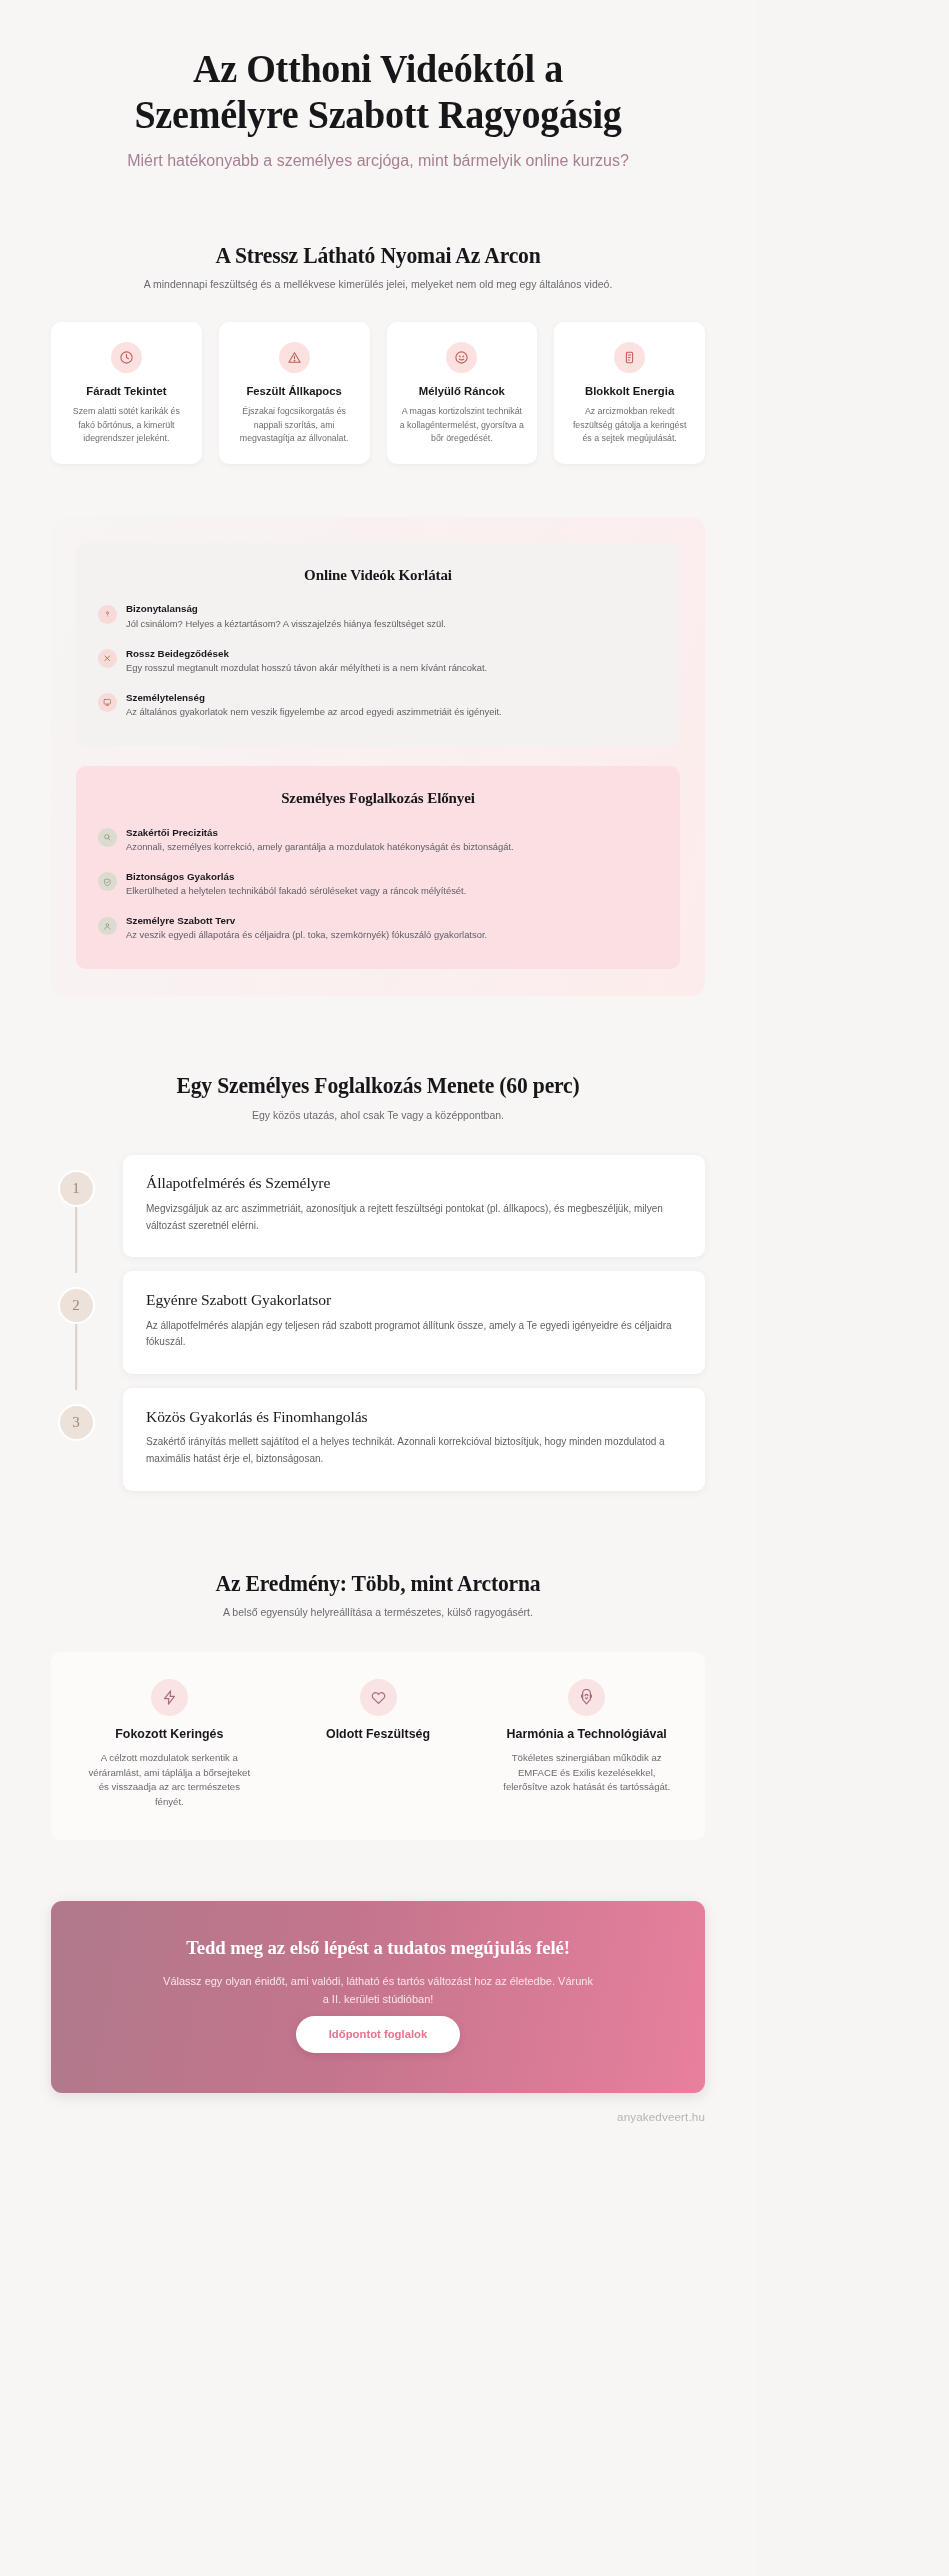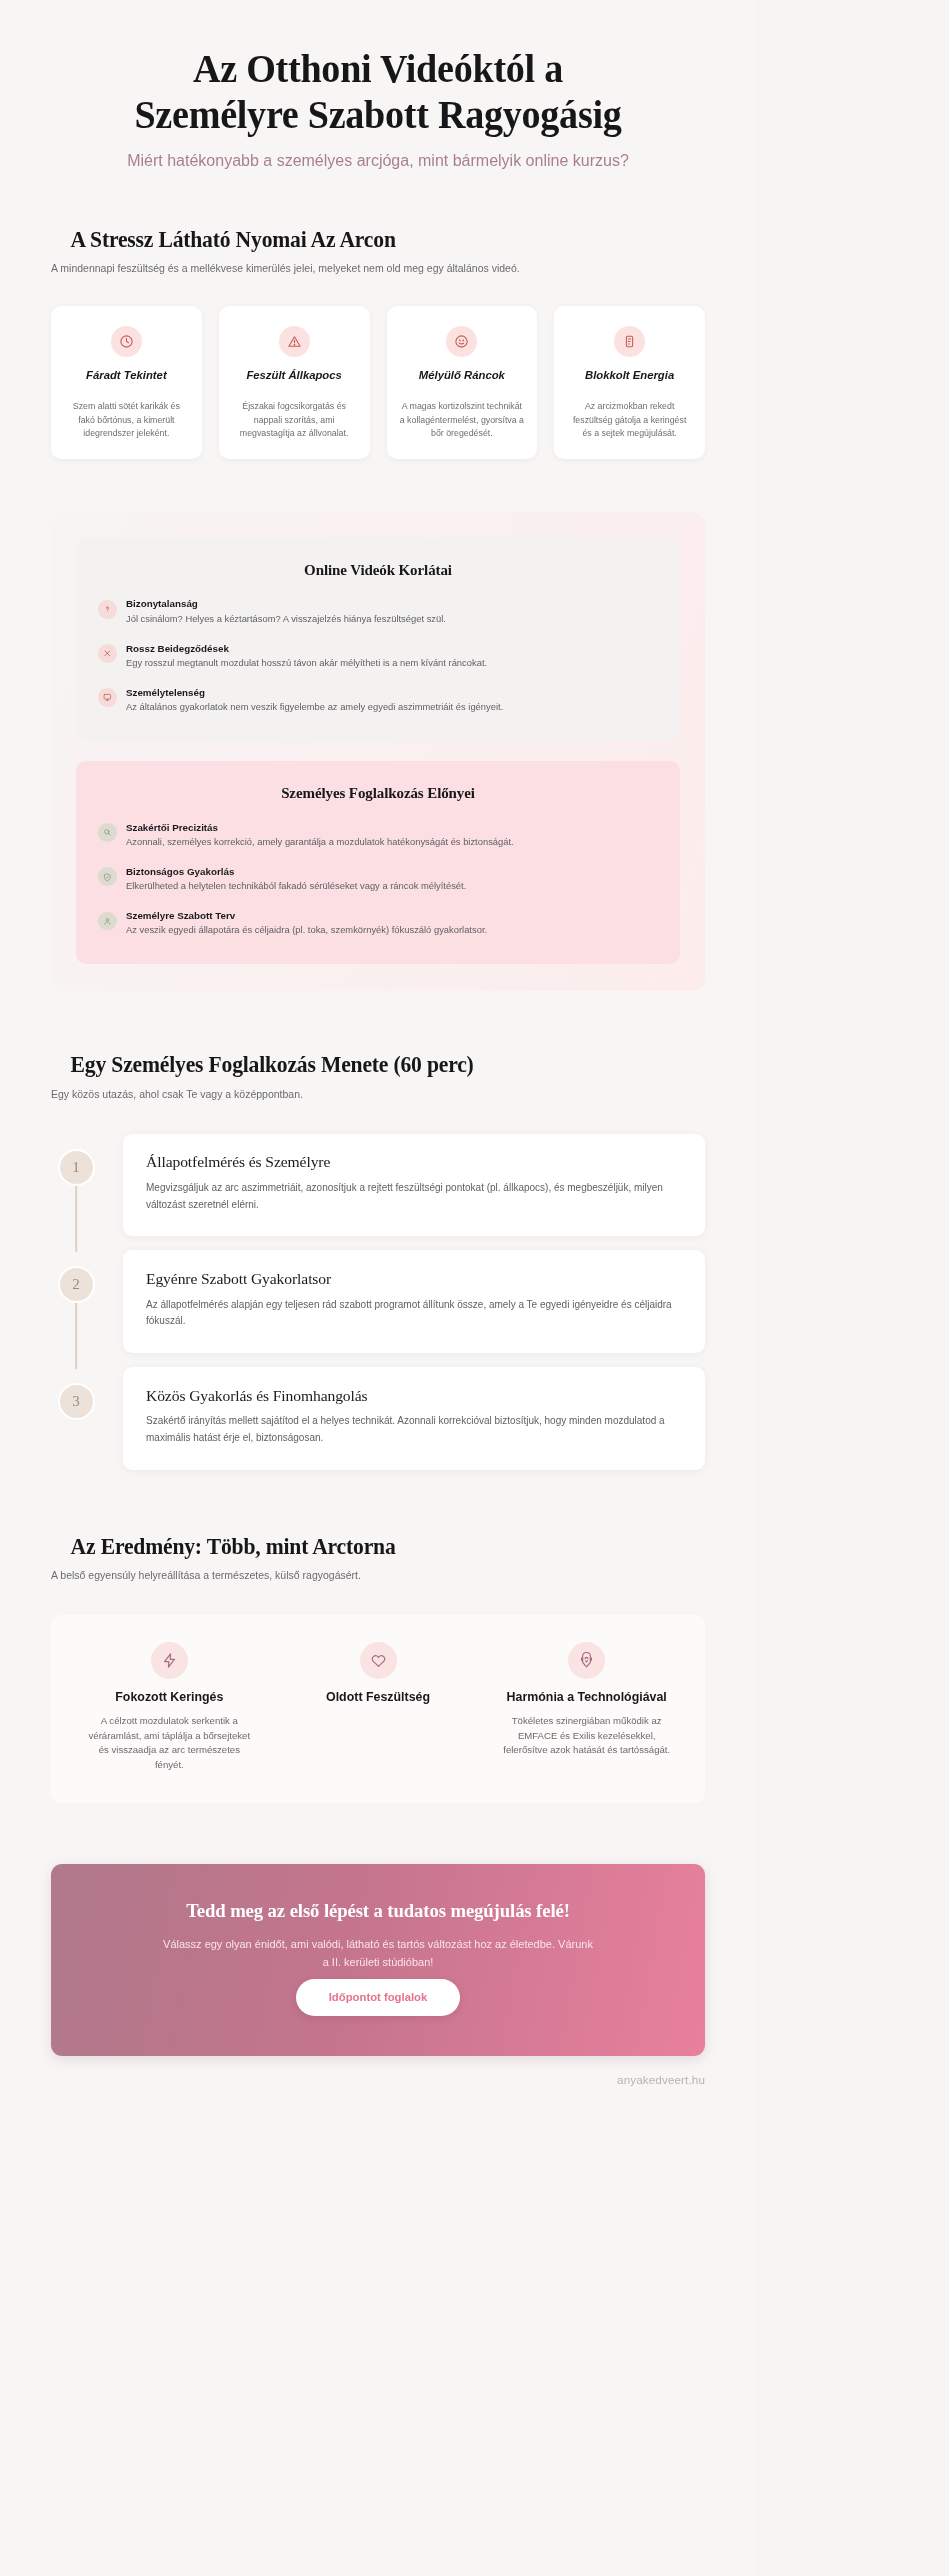--- a/index.html
+++ b/index.html
@@ -37,21 +37,21 @@
   }
   .hero-sub {
     margin-top: 12.4px;
     font-size: 16px;
     line-height: 1.42;
     color: #a87f92;
     font-weight: 400;
   }
 
   
-  .section-head { text-align: left; }
+  .section-head { text-align: center; margin-top: 16px; }
   .section-title {
     font-family: "Liberation Serif", serif;
     font-weight: 700;
     font-size: 23px;
     color: #17171a;
     letter-spacing: -0.2px;
     transform: scaleX(0.94);
   }
   .section-sub {
     margin-top: 8.6px;
@@ -82,22 +82,21 @@
     background: #fbe2e0;
     margin: 0 auto 11px auto;
     display: flex; align-items: center; justify-content: center;
   }
   .icon-bubble svg { display: block; }
   .scard-title {
     font-size: 11.3px;
     font-weight: 700;
     color: #18181b;
     line-height: 1.25;
-    margin-bottom: 18px;
-    font-style: italic;
+    margin-bottom: 7px;
   }
   .scard-text {
     font-size: 8.8px;
     line-height: 1.52;
     color: #6e6e72;
   }
 
   
   .compare-wrap {
     margin: 53px 51px 0 51px;
@@ -393,21 +392,21 @@
       <div class="cmp-item">
         <div class="cmp-ico neg">
           <svg width="8.6" height="8.6" viewBox="0 0 24 24" fill="none" stroke="#c25b57" stroke-width="2" stroke-linecap="round">
             <rect x="3" y="4" width="18" height="13" rx="2"></rect>
               <path d="M9 20.5h6"></path>
               <path d="M12 17v3.5"></path>
           </svg>
         </div>
         <div class="cmp-body">
           <div class="cmp-h">Személytelenség</div>
-          <div class="cmp-p">Az általános gyakorlatok nem veszik figyelembe az amely egyedi aszimmetriáit és igényeit.</div>
+          <div class="cmp-p">Az általános gyakorlatok nem veszik figyelembe az arcod egyedi aszimmetriáit és igényeit.</div>
         </div>
       </div>
     </div>
 
     <div class="cmp-panel cmp-right">
       <div class="cmp-title">Személyes Foglalkozás Előnyei</div>
 
       <div class="cmp-item">
         <div class="cmp-ico pos">
           <svg width="8.6" height="8.6" viewBox="0 0 24 24" fill="none" stroke="#8f9180" stroke-width="2.2" stroke-linecap="round">

